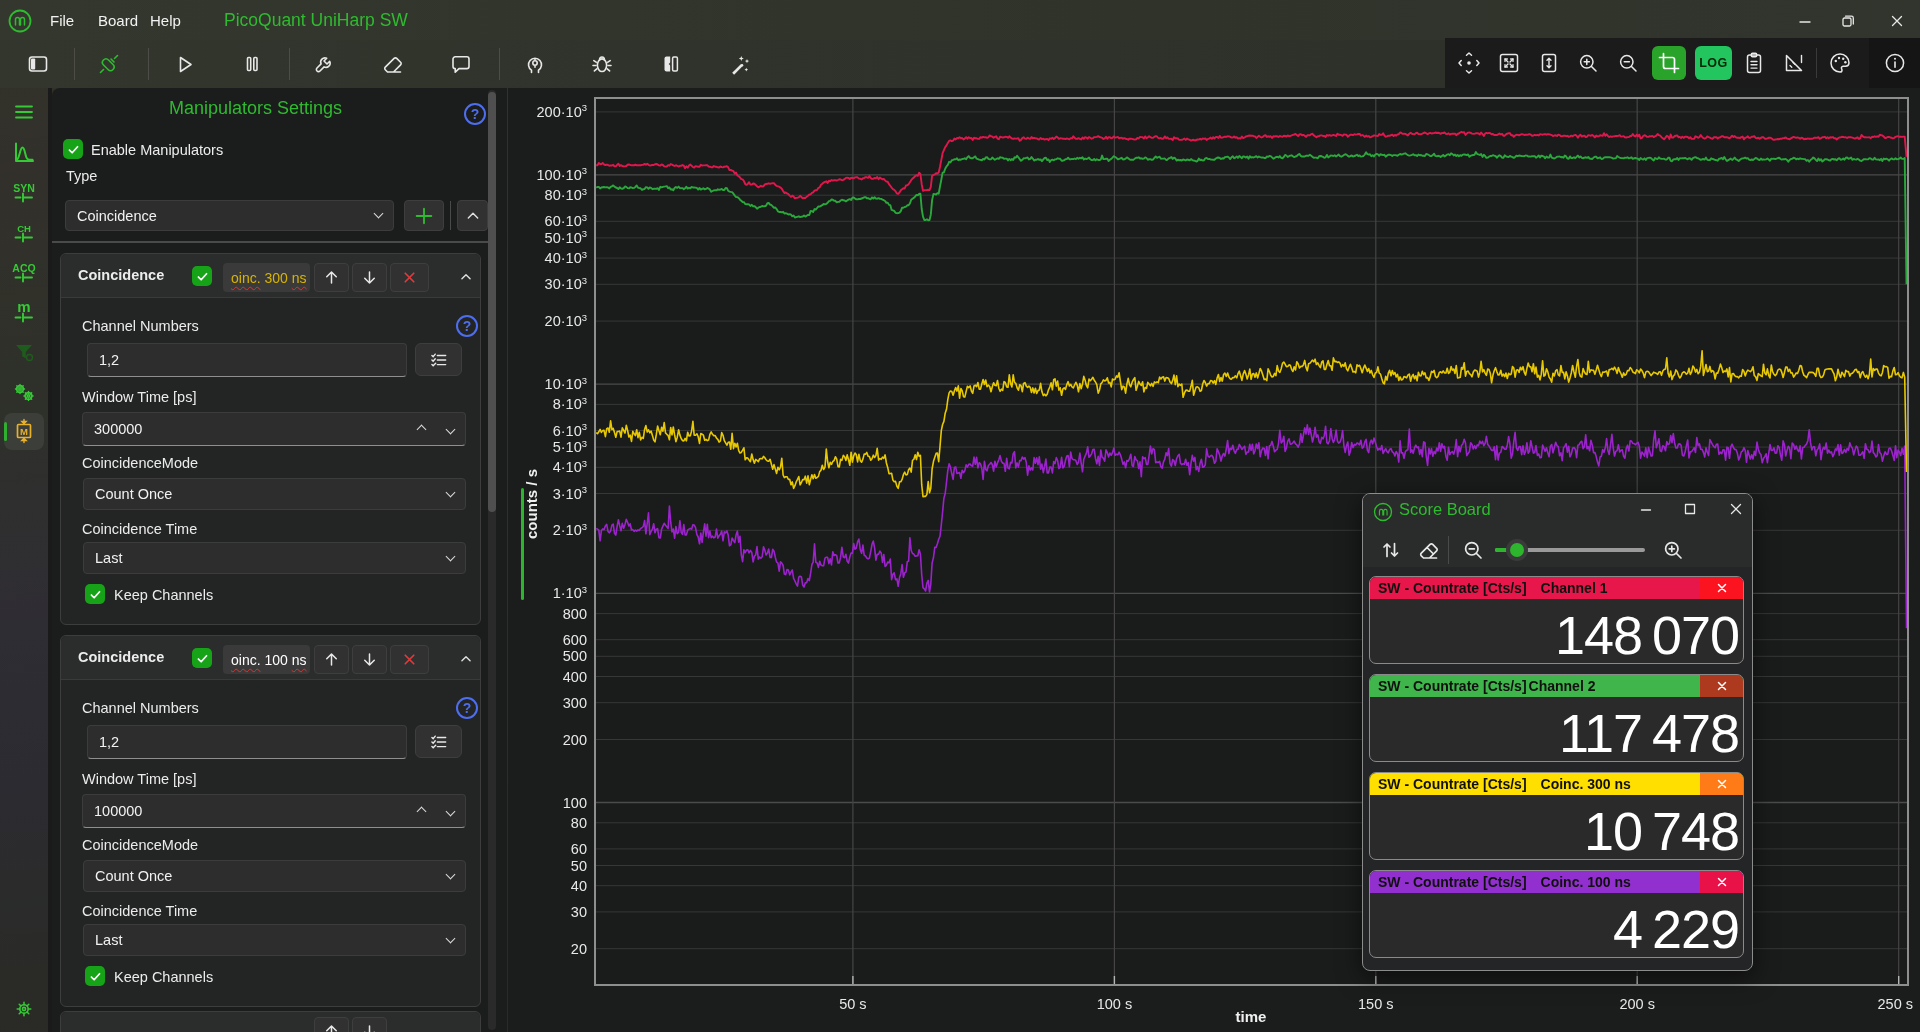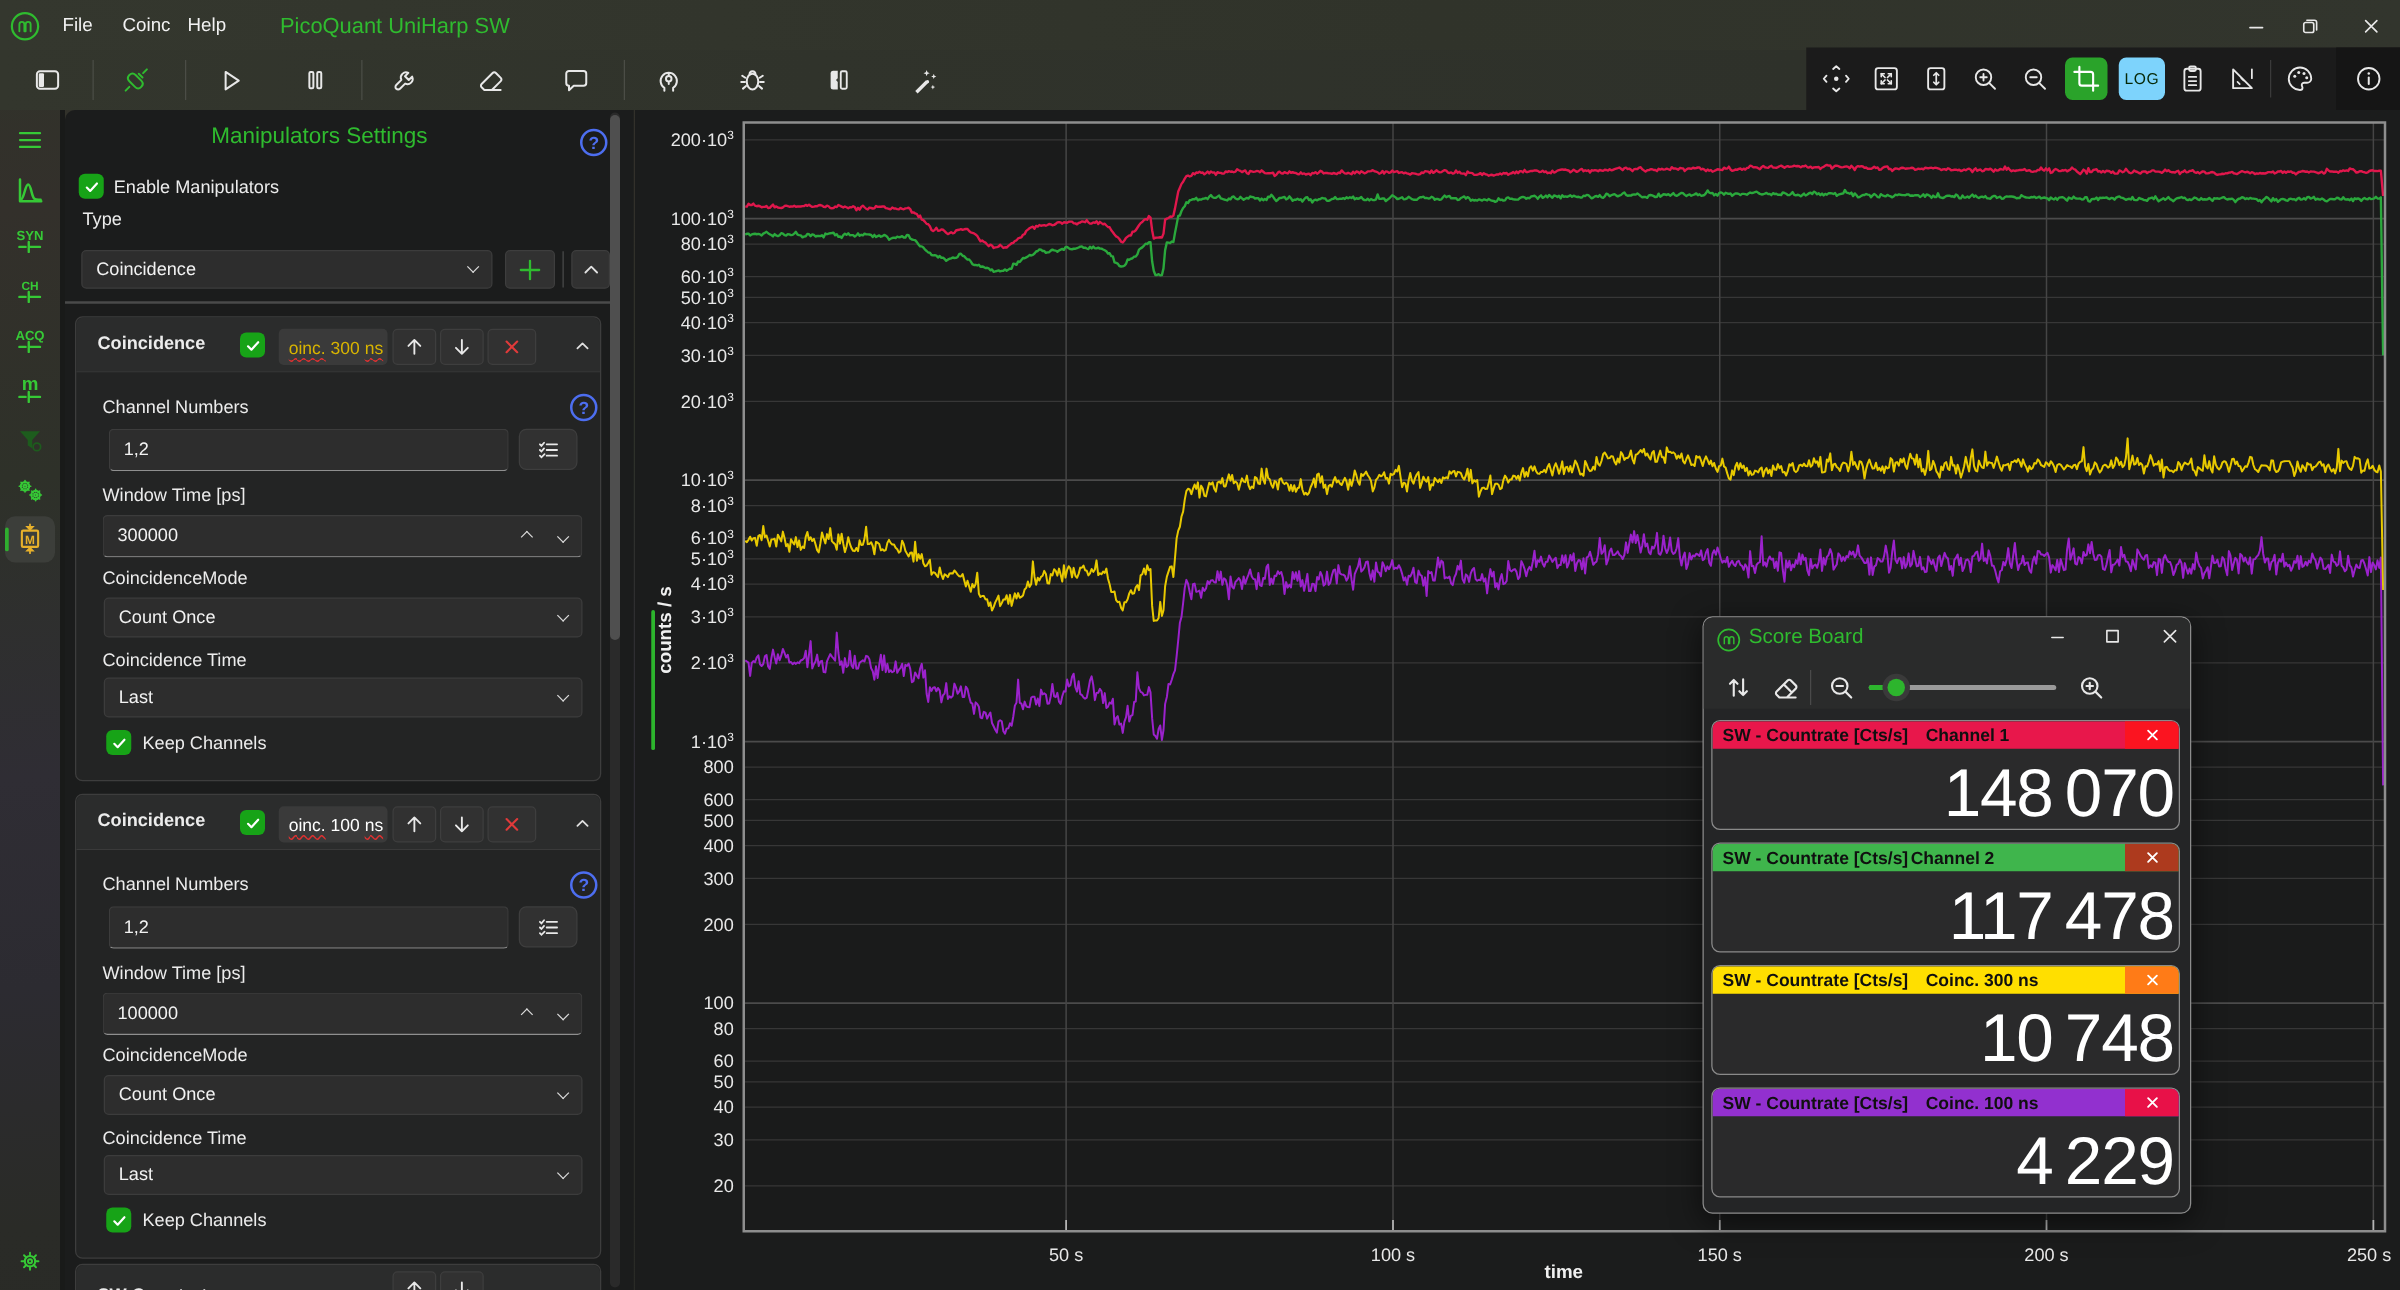--- a/index.html
+++ b/index.html
@@ -44,21 +44,21 @@
 .cardx{position:absolute;right:0;top:0;width:43px;height:22px;display:flex;align-items:center;justify-content:center}
 .cardnum{position:absolute;right:4px;top:27px;width:360px;text-align:right;font-size:54px;letter-spacing:-1px;color:#fff}
 </style></head><body>
 <div class="abs titlebar" style="left:0;top:0;width:1920px;height:40px"></div>
 <div class="abs toolbar" style="left:0;top:40px;width:1445px;height:48px"></div>
 <div class="abs" style="left:7px;top:8px;width:26px;height:26px"><svg width="26" height="26" viewBox="0 0 26 26" fill="none" stroke="#e8e8e8" stroke-width="1.6" stroke-linecap="round" stroke-linejoin="round">
       <circle cx="13" cy="13" r="10.5" stroke="#2fbb2f" stroke-width="1.8"></circle>
       <path d="M8.5 17v-5.5q0-2 2-2t2 2V17 M13.5 17v-5.5q0-2 2-2t2 2V17" stroke="#2fbb2f" stroke-width="1.5"></path>
     </svg></div>
 <div class="abs menu" style="left:50px;top:12px">File</div>
-<div class="abs menu" style="left:98px;top:12px">Coinc</div>
+<div class="abs menu" style="left:98px;top:12px">Board</div>
 <div class="abs menu" style="left:150px;top:12px">Help</div>
 <div class="abs apptitle" style="left:224px;top:10px">PicoQuant UniHarp SW</div>
 <div class="abs" style="left:1797px;top:14px;width:16px;height:16px"><svg width="16" height="16" viewBox="0 0 16 16" fill="none" stroke="#e8e8e8" stroke-width="1.6" stroke-linecap="round" stroke-linejoin="round">
       <path d="M3 8h10" stroke-width="1.4"></path>
     </svg></div>
 <div class="abs" style="left:1840px;top:13px;width:16px;height:16px"><svg width="16" height="16" viewBox="0 0 16 16" fill="none" stroke="#e8e8e8" stroke-width="1.6" stroke-linecap="round" stroke-linejoin="round">
       <rect x="3" y="5" width="8" height="8" rx="1.5" stroke-width="1.3"></rect>
       <path d="M5.5 3.2h6a1.8 1.8 0 0 1 1.8 1.8v6" stroke-width="1.3"></path>
     </svg></div>
 <div class="abs" style="left:1889px;top:13px;width:16px;height:16px"><svg width="16" height="16" viewBox="0 0 16 16" fill="none" stroke="#e8e8e8" stroke-width="1.6" stroke-linecap="round" stroke-linejoin="round">
@@ -132,21 +132,21 @@
       <path d="M15.5 15.5L20 20 M10.8 8.2v5.2 M8.2 10.8h5.2"></path>
     </svg></div>
 <div class="abs" style="left:1616px;top:51px;width:24px;height:24px"><svg width="24" height="24" viewBox="0 0 24 24" fill="none" stroke="#e8e8e8" stroke-width="1.5" stroke-linecap="round" stroke-linejoin="round">
       <circle cx="10.8" cy="10.8" r="6.2"></circle>
       <path d="M15.5 15.5L20 20 M8.2 10.8h5.2"></path>
     </svg></div>
 <div class="abs" style="left:1652px;top:46px;width:34px;height:34px;background:#2aa32a;border-radius:6px"></div>
 <div class="abs" style="left:1657px;top:51px;width:24px;height:24px"><svg width="24" height="24" viewBox="0 0 24 24" fill="none" stroke="#ffffff" stroke-width="1.7" stroke-linecap="round" stroke-linejoin="round">
       <path d="M6.5 2.5v13a2 2 0 0 0 2 2h13 M2.5 6.5h13a2 2 0 0 1 2 2v13"></path>
     </svg></div>
-<div class="abs" style="left:1695px;top:46px;width:37px;height:34px;background:#7dd3fc;border-radius:6px;display:flex;align-items:center;justify-content:center;color:#062806;font-weight:normal;font-size:12.5px;letter-spacing:0.5px">LOG</div>
+<div class="abs" style="left:1695px;top:46px;width:37px;height:34px;background:#22c55e;border-radius:6px;display:flex;align-items:center;justify-content:center;color:#062806;font-weight:bold;font-size:12.5px;letter-spacing:0.5px">LOG</div>
 <div class="abs" style="left:1742px;top:51px;width:24px;height:24px"><svg width="24" height="24" viewBox="0 0 24 24" fill="none" stroke="#e8e8e8" stroke-width="1.5" stroke-linecap="round" stroke-linejoin="round">
       <rect x="5.5" y="4" width="13" height="17.5" rx="2"></rect>
       <rect x="9.3" y="2.2" width="5.4" height="3.6" rx="1.2"></rect>
       <path d="M9 10.5h6 M9 13.8h6 M9 17.1h6" stroke-width="1.4"></path>
     </svg></div>
 <div class="abs" style="left:1782px;top:51px;width:24px;height:24px"><svg width="24" height="24" viewBox="0 0 24 24" fill="none" stroke="#e8e8e8" stroke-width="1.5" stroke-linecap="round" stroke-linejoin="round">
       <path d="M4.5 19.5v-15L19.5 19.5z"></path>
       <path d="M8 14.5l1.8 1.8 M11 11.5l1.8 1.8" stroke-width="1.3"></path>
       <path d="M19.5 4.5v7" stroke-width="1.4"></path>
     </svg></div>

